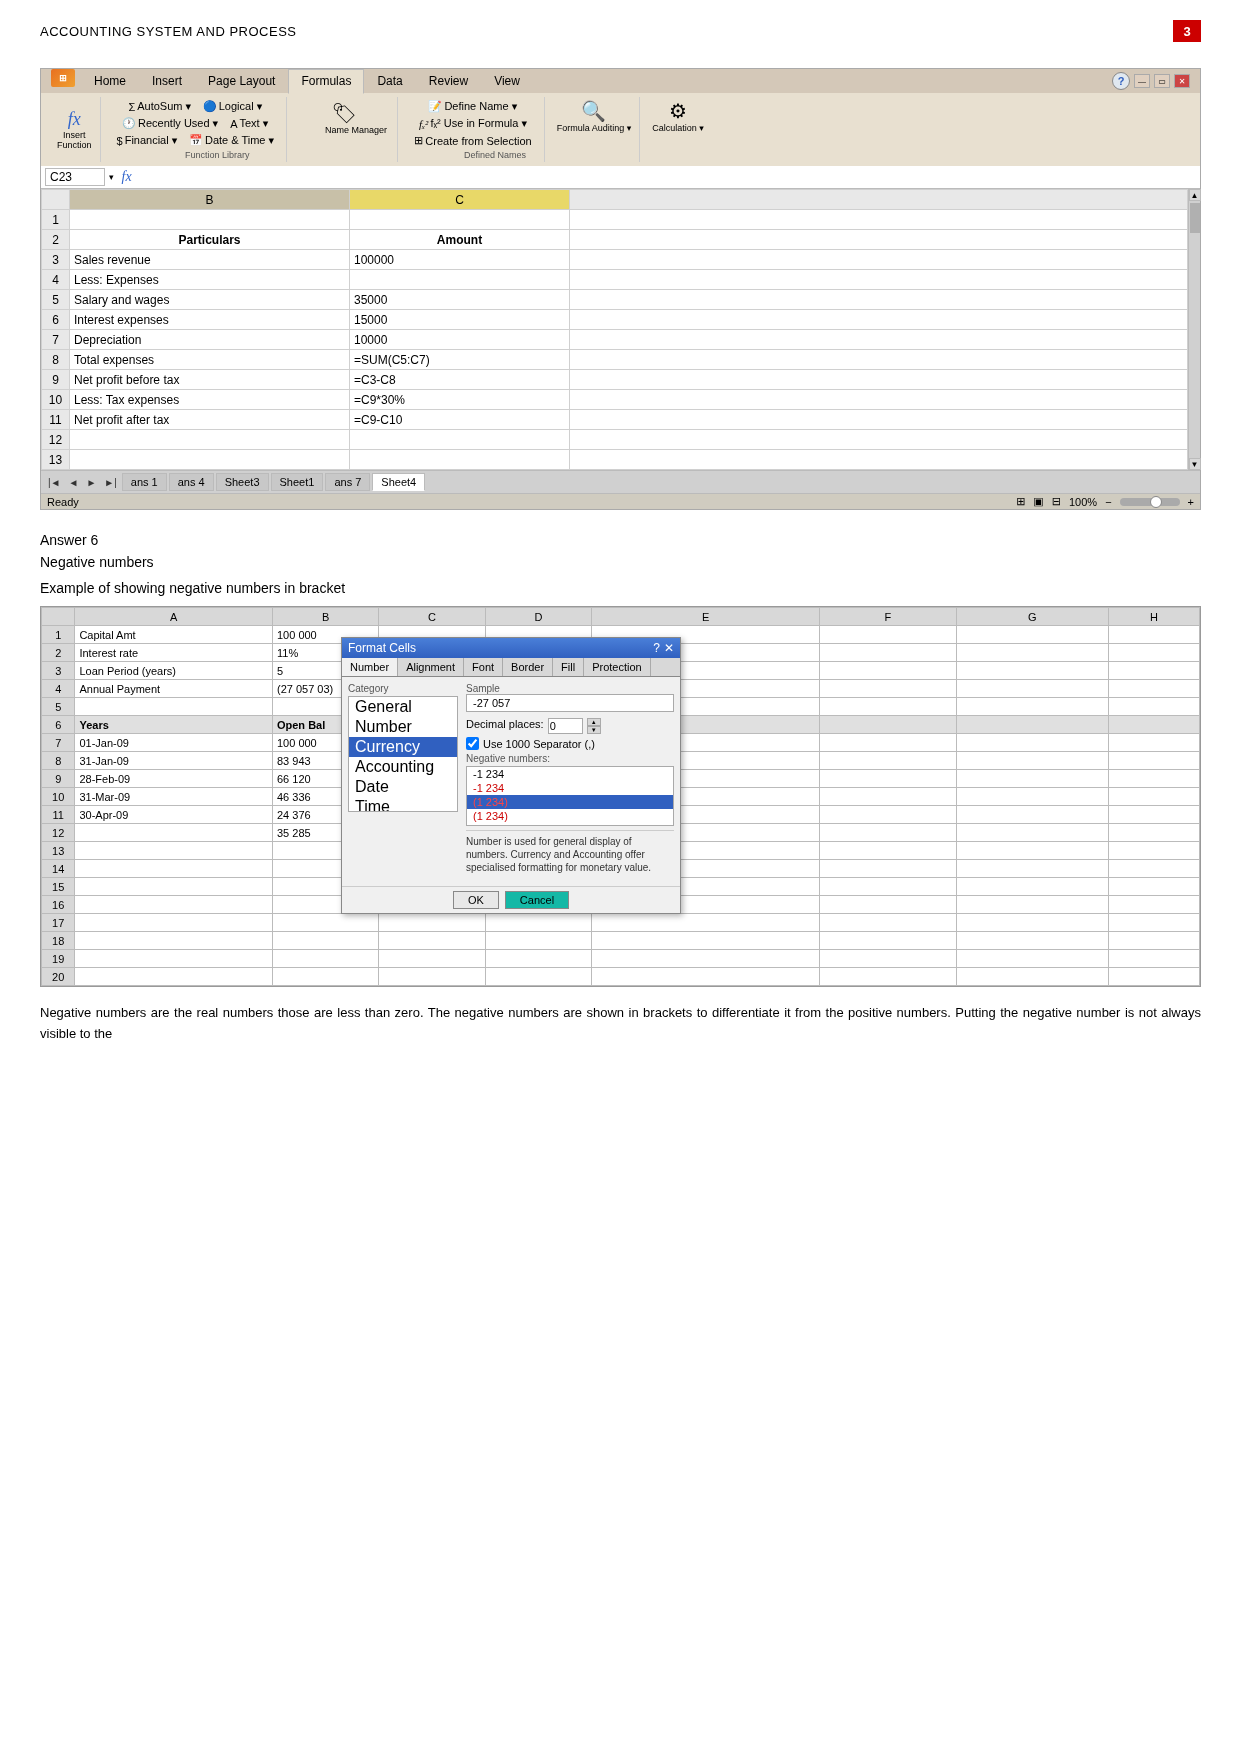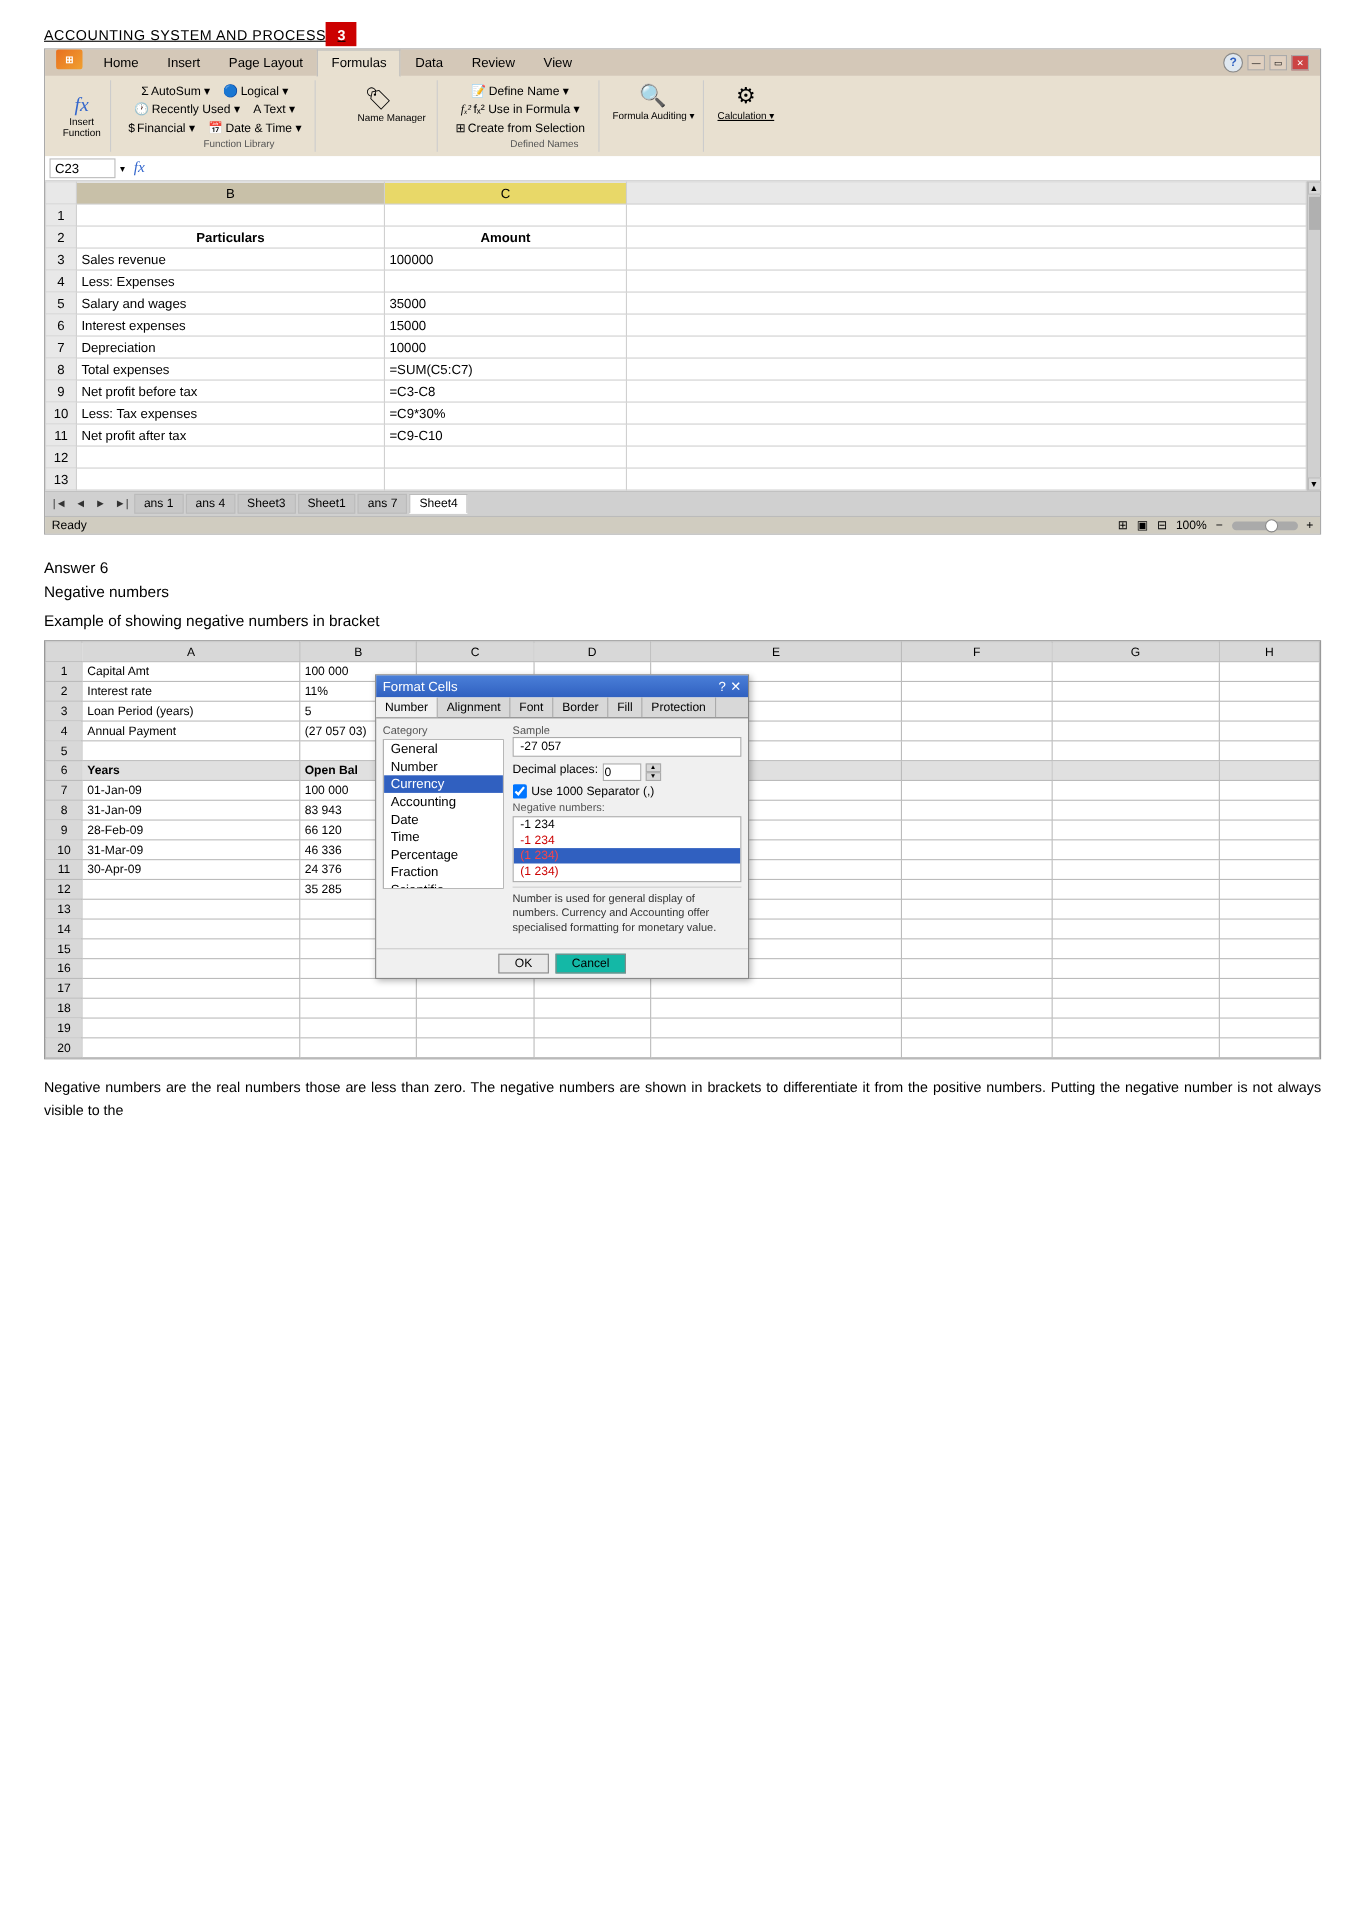--- a/index.html
+++ b/index.html
@@ -9,23 +9,23 @@
       width: 1241px;
       min-height: 1754px;
       padding: 20px 40px;
       font-size: 14px;
       color: #000;
     }
 
     
     .page-header {
       display: flex;
-      align-items: center;
-      margin-bottom: 2px;
-      text-decoration: underline;
+      justify-content: space-between;
+      align-items: center;
+      margin-bottom: 26px;
     }
     .page-title {
       font-size: 13px;
       font-weight: normal;
       letter-spacing: 0.5px;
     }
     .page-number {
       background: #c00;
       color: #fff;
       font-size: 13px;
@@ -317,23 +317,23 @@
       flex: 1;
     }
     .dialog-label {
       font-size: 10px;
       color: #555;
       margin-bottom: 2px;
     }
     .category-list {
       border: 1px solid #aaa;
       background: #fff;
-      height: 136px;
+      height: 116px;
       overflow-y: auto;
-      font-size: 12px;
+      font-size: 16px;
     }
     .cat-item {
       padding: 1px 6px;
       cursor: pointer;
     }
     .cat-item.selected {
       background: #3060c0;
       color: white;
     }
     .sample-box {
@@ -605,21 +605,21 @@
       <div style="display:flex;flex-direction:column;align-items:center;cursor:pointer;">
         <span style="font-size:20px;">🔍</span>
         <span style="font-size:9px;">Formula
 Auditing ▾</span>
       </div>
     </div>
 
     <div class="ribbon-group">
       <div style="display:flex;flex-direction:column;align-items:center;cursor:pointer;">
         <span style="font-size:20px;">⚙</span>
-        <span style="font-size:9px;text-decoration:underline;">Calculation
+        <span style="font-size:9px;">Calculation
 ▾</span>
       </div>
     </div>
 
   </div>
 
   <div class="formula-bar">
     <div class="cell-ref">C23</div>
     <span class="cell-ref-arrow">▾</span>
     <span class="formula-bar-fx">fx</span>

